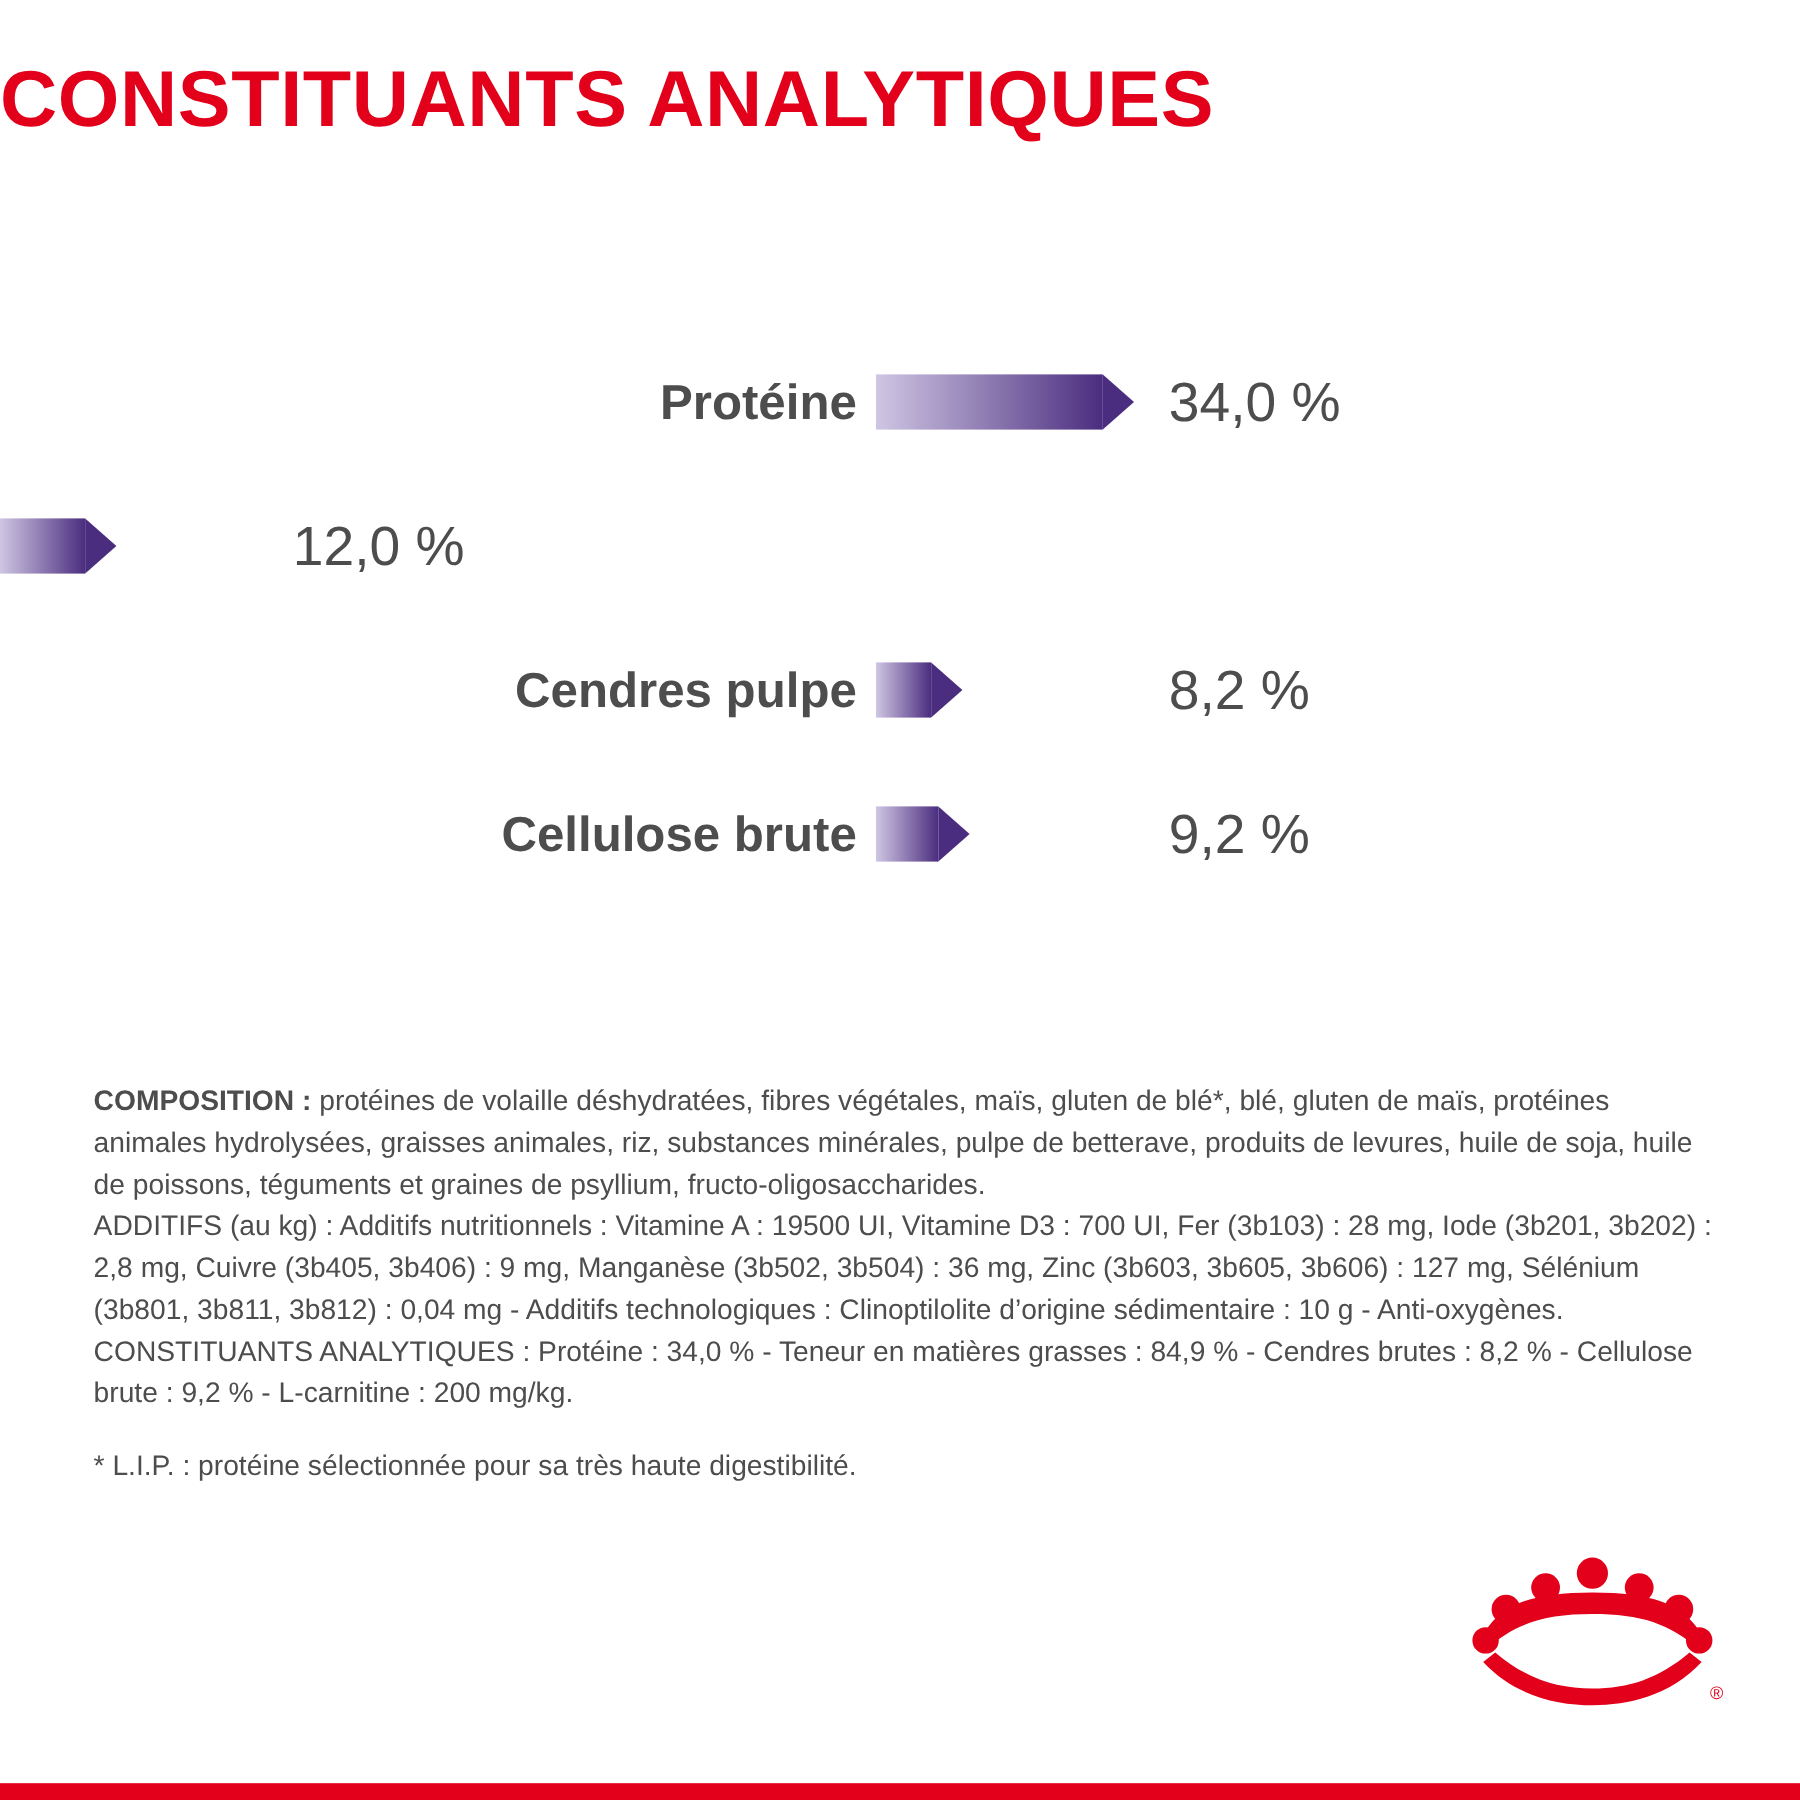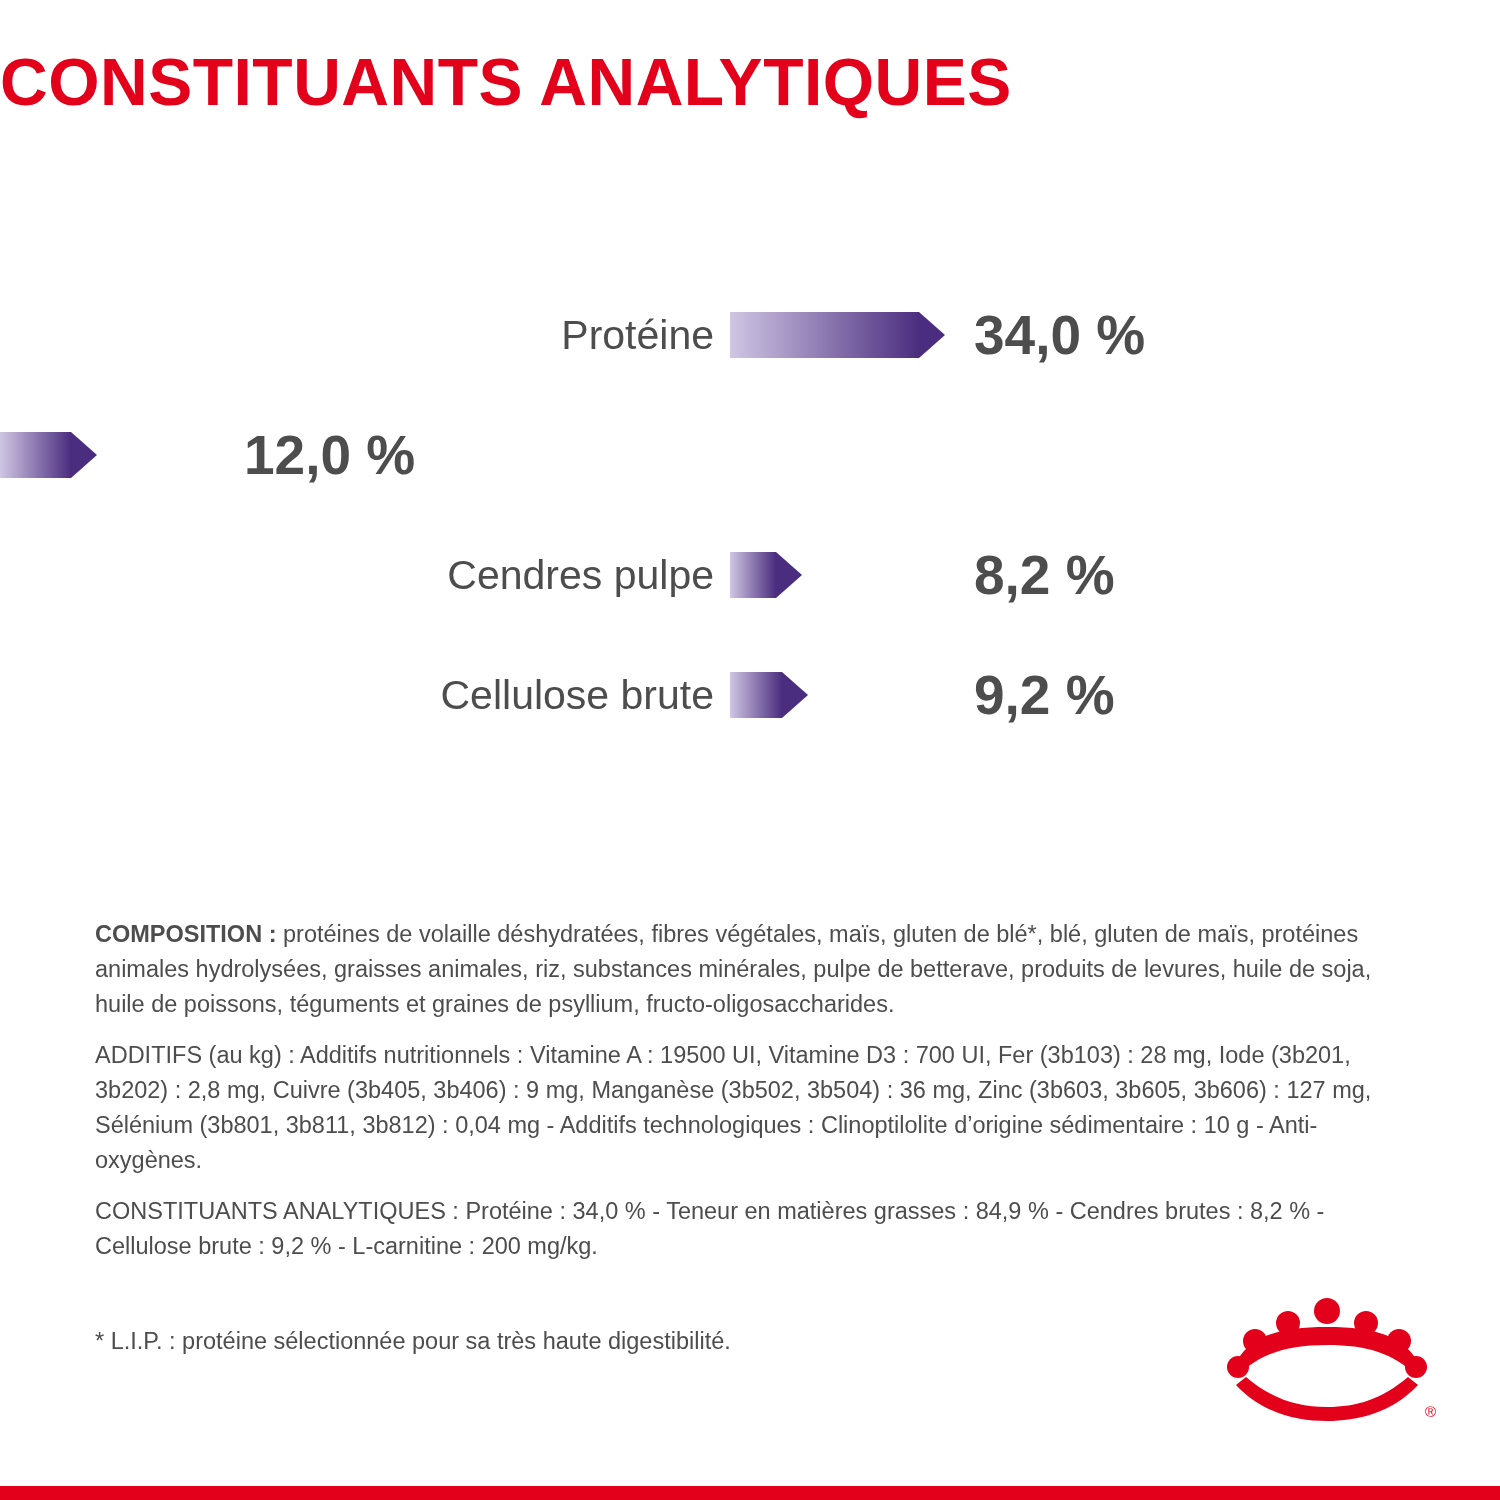--- a/index.html
+++ b/index.html
@@ -41,21 +41,21 @@
     align-items: center;
     height: 120px;
   }
   .row-label {
     width: 730px;
     text-align: right;
     padding-right: 16px;
     box-sizing: border-box;
     color: #4d4d4d;
     font-size: 41px;
-    font-weight: normal;
+    font-weight: bold;
     white-space: nowrap;
   }
   .bar-wrap {
     width: 230px;
     display: flex;
     align-items: center;
     justify-content: flex-start;
   }
   .bar {
     height: 46px;
@@ -71,41 +71,41 @@
     right: 0;
     top: 0;
     width: 0;
     height: 0;
     border-top: 23px solid transparent;
     border-bottom: 23px solid transparent;
     border-left: 26px solid #4b2d7f;
   }
   .row-value {
     color: #4d4d4d;
-    font-size: 55px;
-    font-weight: bold;
+    font-size: 46px;
+    font-weight: normal;
     white-space: nowrap;
     padding-left: 14px;
   }
 
   
   .composition {
     position: absolute;
     top: 900px;
     left: 78px;
     width: 1350px;
     color: #4d4d4d;
     font-size: 23.5px;
     line-height: 1.48;
   }
   .composition .lead {
     font-weight: bold;
   }
   .composition p {
-    margin: 17px;
+    margin: 0;
   }
   .composition .gap {
     height: 26px;
   }
 
   
   .logo {
     position: absolute;
     right: 68px;
     bottom: 78px;

